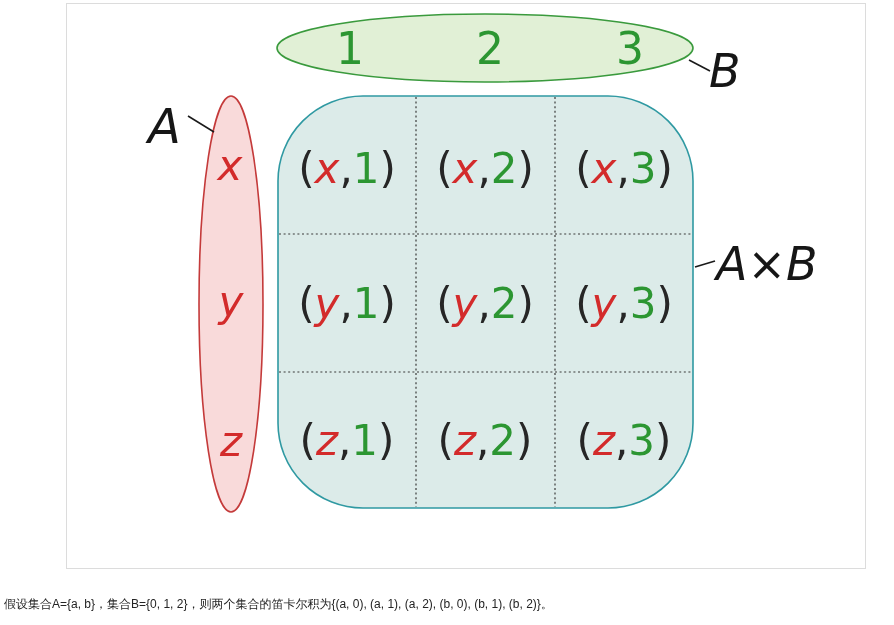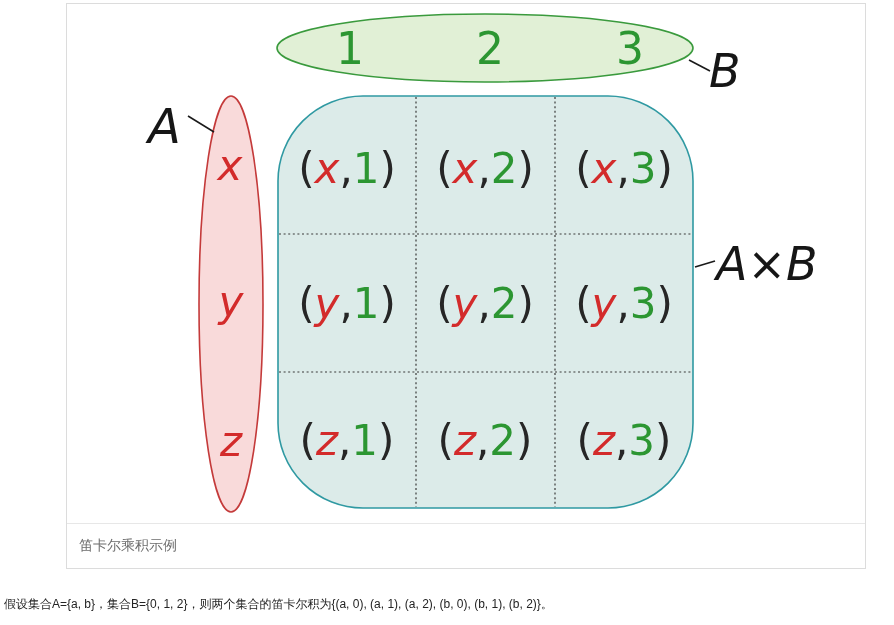--- a/index.html
+++ b/index.html
@@ -104,18 +104,17 @@
         <line class="connector" x1="121" y1="112" x2="147" y2="128"></line>
         <line class="connector" x1="622" y1="56" x2="643" y2="67"></line>
         <line class="connector" x1="628" y1="263" x2="648" y2="257"></line>
 
         <text class="lbl lbl-a" x="81" y="139">A</text>
         <text class="lbl lbl-b" x="642" y="83">B</text>
         <text class="lbl lbl-axb" x="649" y="276">A×B</text>
       </svg>
     </div>
 
-    <figcaption class="caption-area">笛卡尔乘积示例</figcaption>
   </figure>
 
   <p class="body-text">假设集合A={a, b}，集合B={0, 1, 2}，则两个集合的笛卡尔积为{(a, 0), (a, 1), (a, 2), (b, 0), (b, 1), (b, 2)}。</p>
 
 </div>
 
 </body></html>

